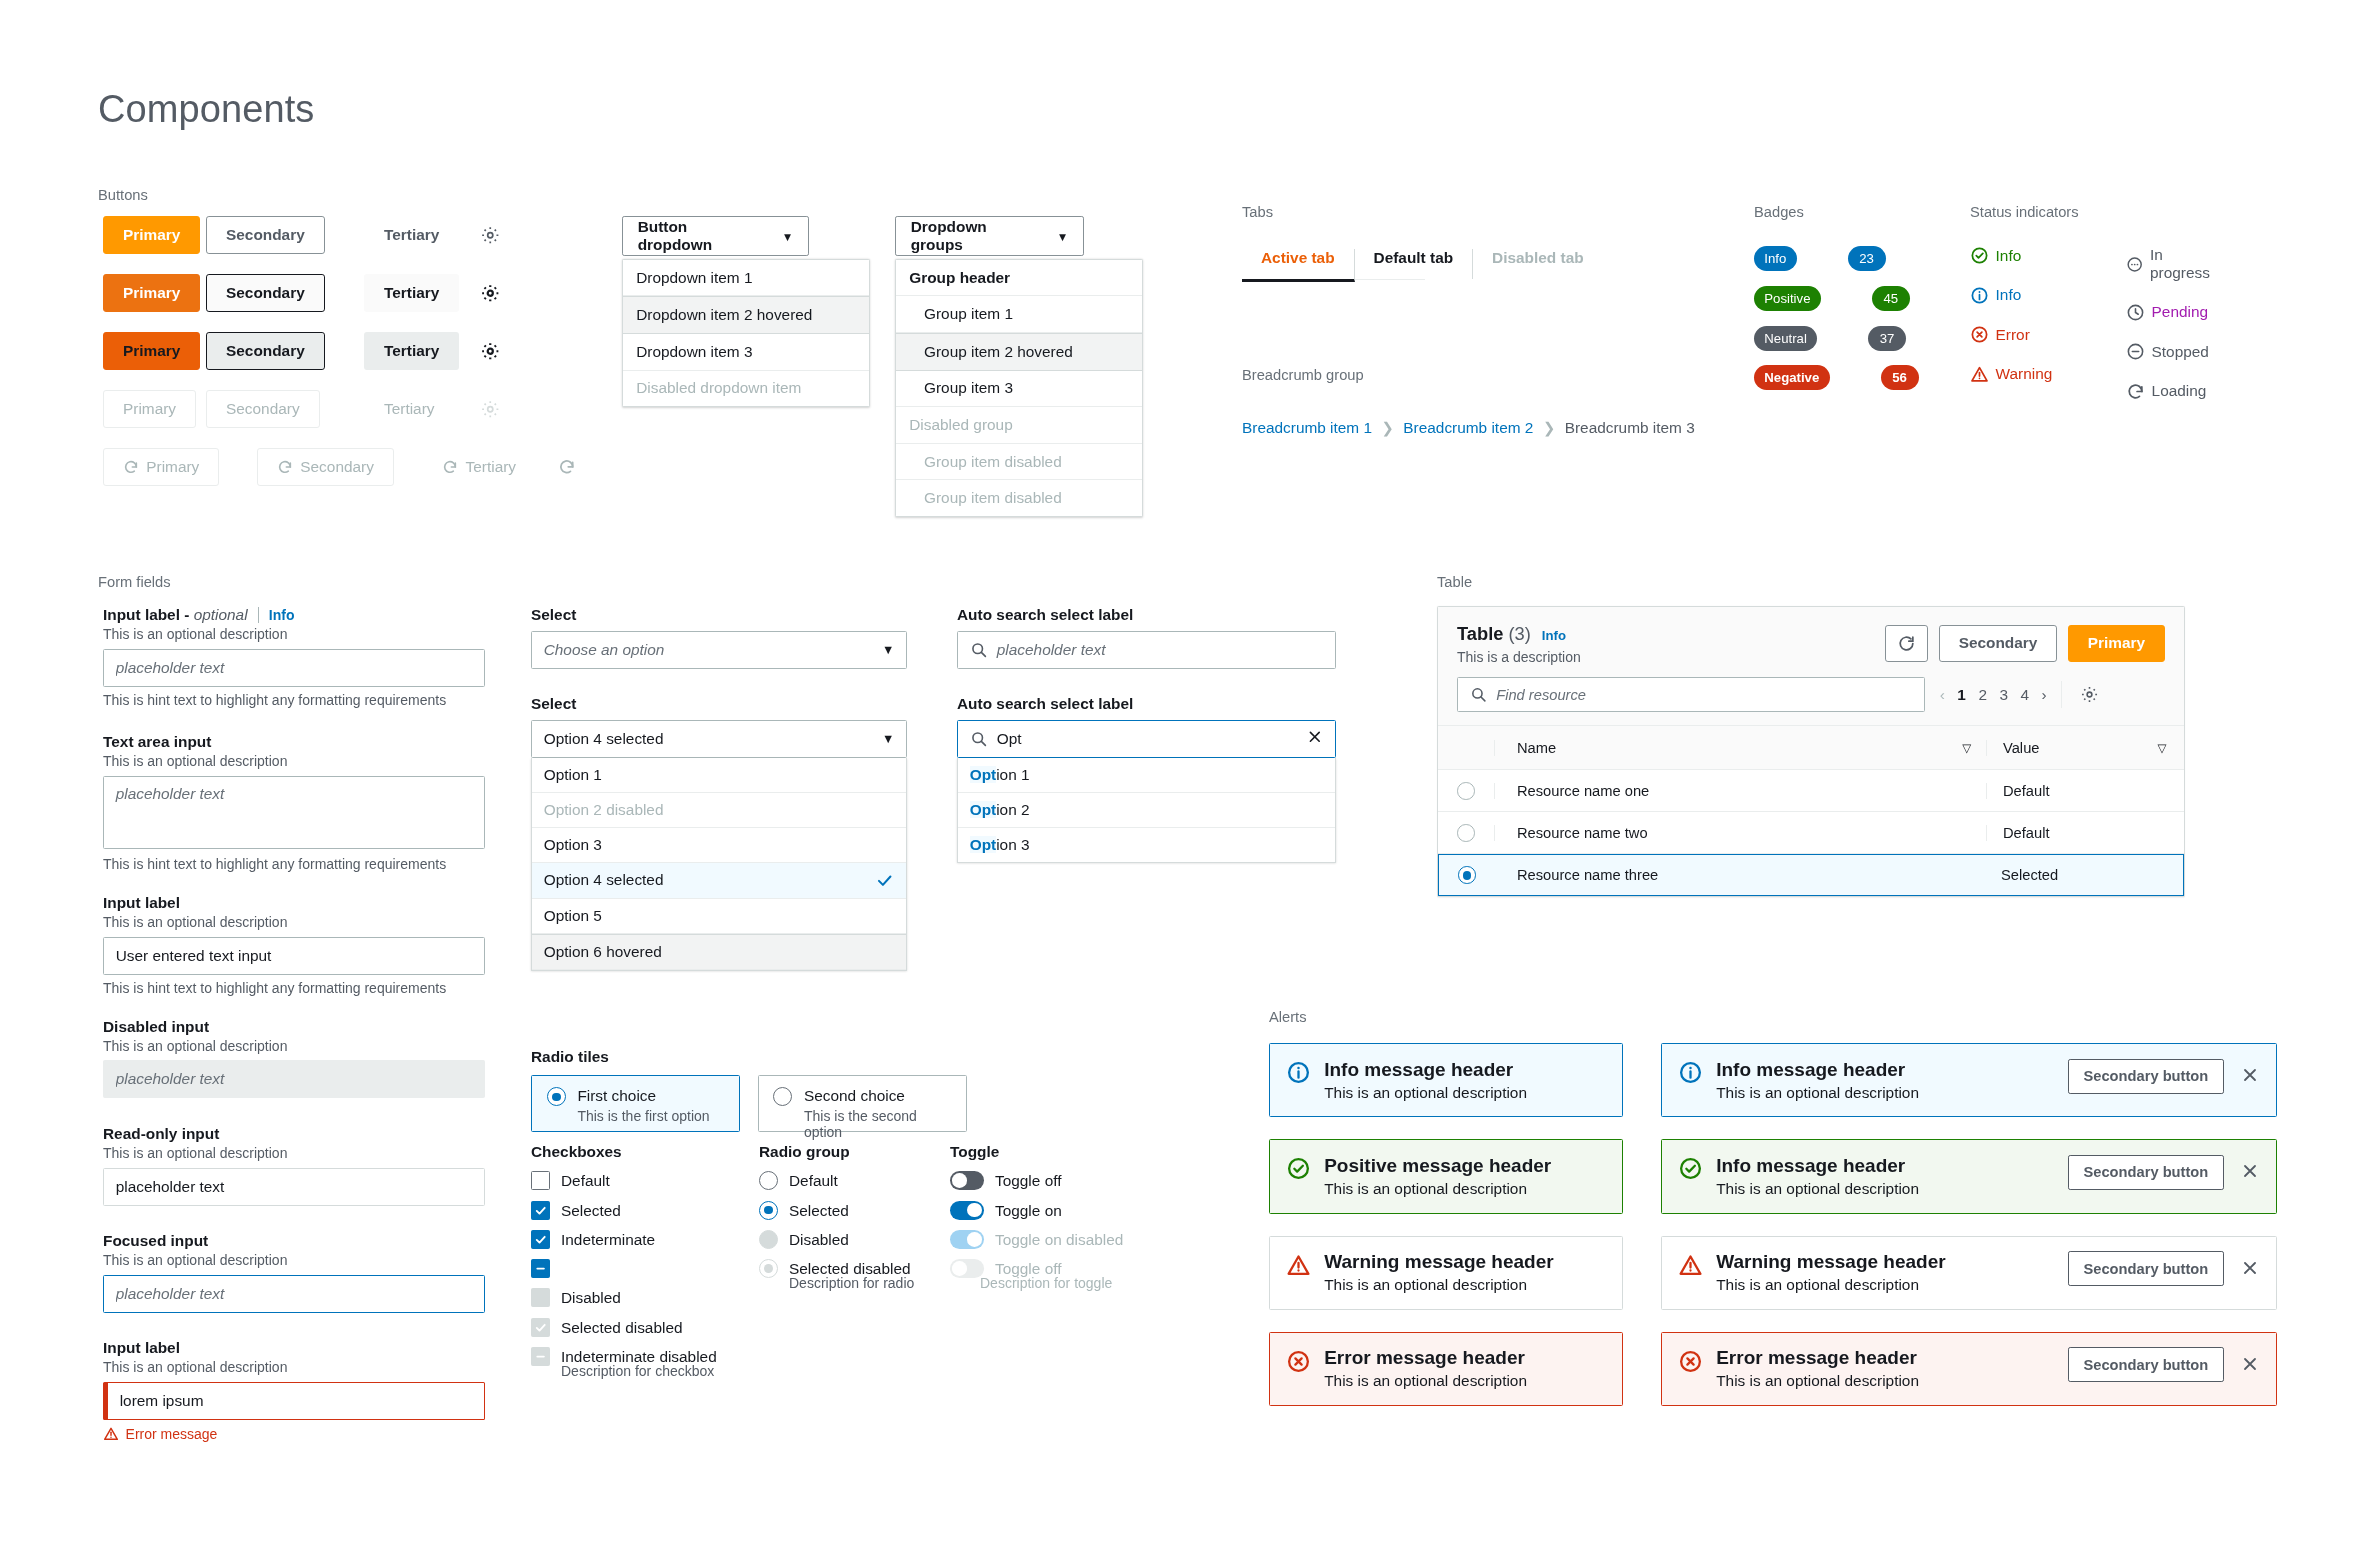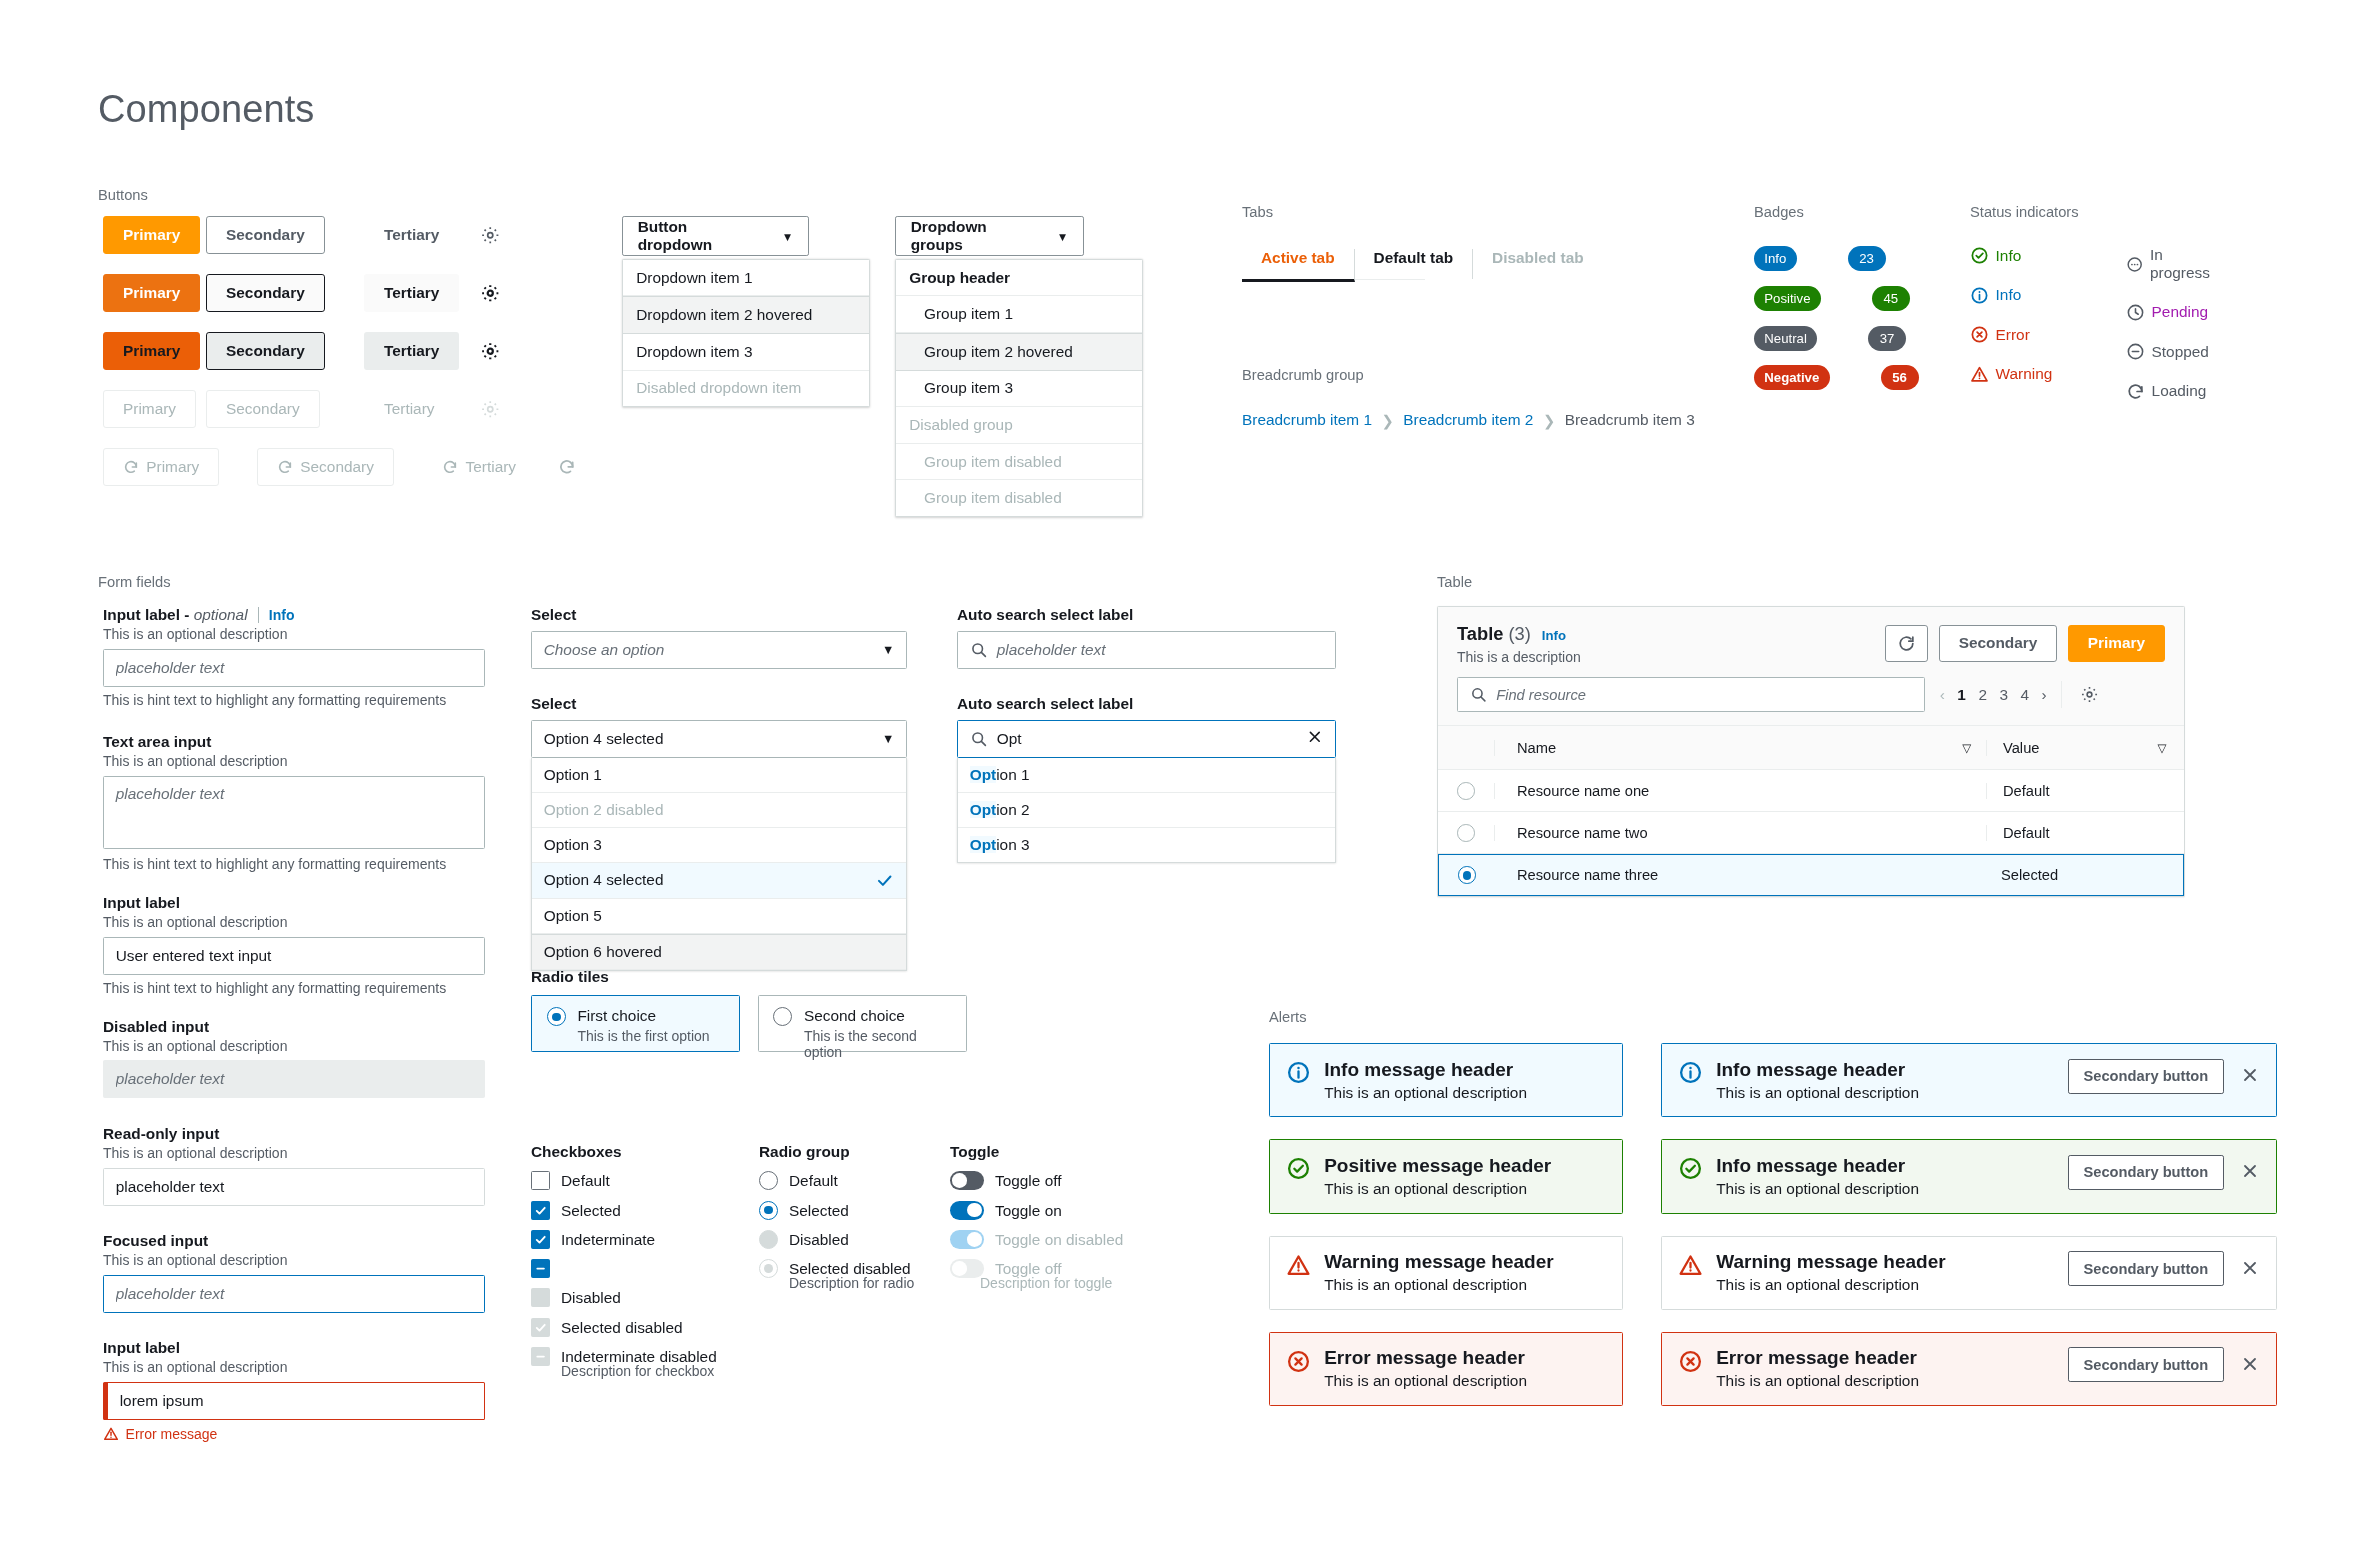--- a/index.html
+++ b/index.html
@@ -349,21 +349,21 @@
     <div class="tabs">
       <div class="tab active">Active tab</div>
       <div class="tab">Default tab</div>
       <div class="tab disabled">Disabled tab</div>
     </div>
     <div class="tabs-rule"></div>
   </div>
 
   <div class="blk" style="left:1242px; top:367px;">
     <div class="sec-label">Breadcrumb group</div>
-    <div style="display:flex;align-items:center;margin-top:28px;">
+    <div style="display:flex;align-items:flex-start;margin-top:36px;">
       <span class="crumb-link">Breadcrumb item 1</span>
       <span class="crumb-sep">❯</span>
       <span class="crumb-link">Breadcrumb item 2</span>
       <span class="crumb-sep">❯</span>
       <span class="crumb-cur">Breadcrumb item 3</span>
     </div>
   </div>
 
   <div class="blk" style="left:1754px; top:204px;">
     <div class="sec-label">Badges</div>
@@ -591,21 +591,21 @@
         </span>
       </div>
       <div class="as-panel">
         <div class="as-opt"><span class="as-hl">Opt</span><span>ion 1</span></div>
         <div class="as-opt"><span class="as-hl">Opt</span><span>ion 2</span></div>
         <div class="as-opt"><span class="as-hl">Opt</span><span>ion 3</span></div>
       </div>
     </div>
   </div>
 
-  <div class="blk" style="left:531px; top:968px;">
+  <div class="blk" style="left:531px; top:1048px;">
     <div class="ff-label" style="font-weight:700;">Radio tiles</div>
     <div style="display:flex;gap:17.6px;margin-top:8.8px;">
       <div class="tile selected">
         <span class="rb on"></span>
         <span>
           <div class="tile-title">First choice</div>
           <div class="tile-desc">This is the first option</div>
         </span>
       </div>
       <div class="tile">

